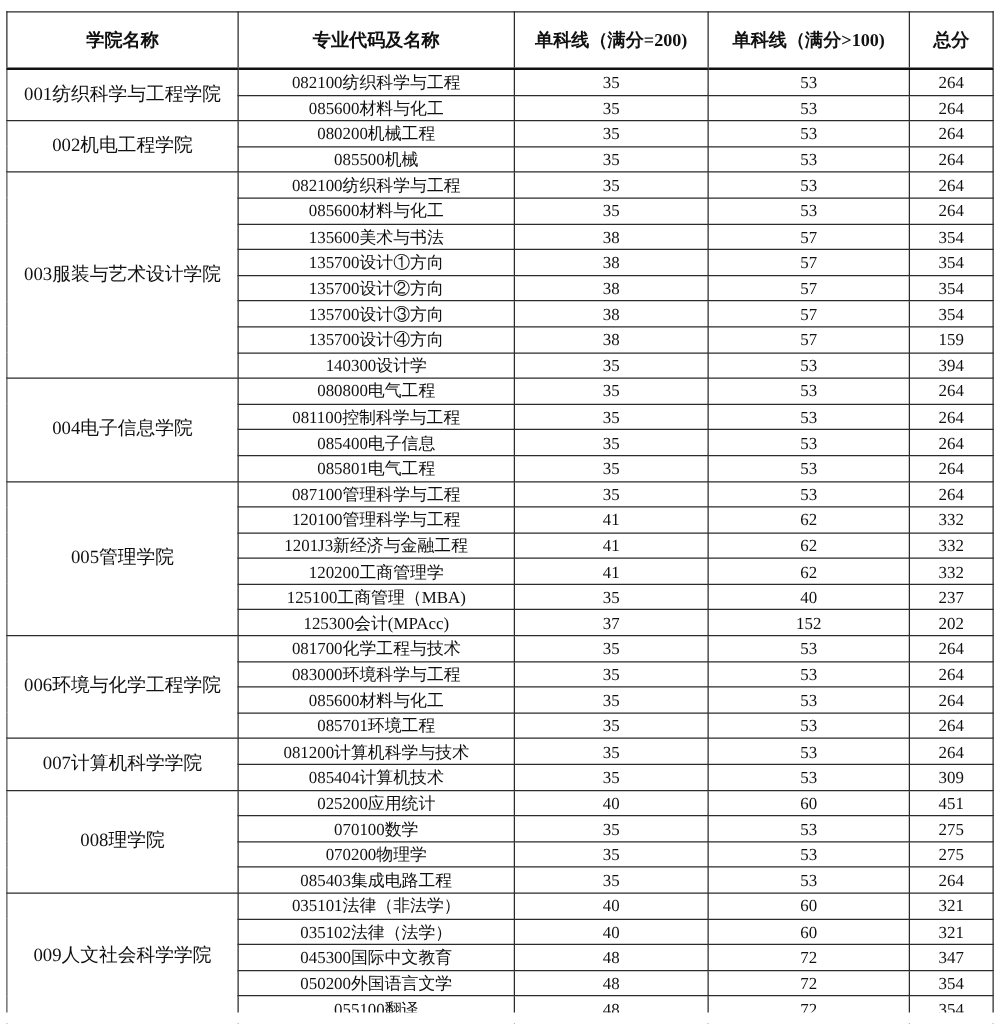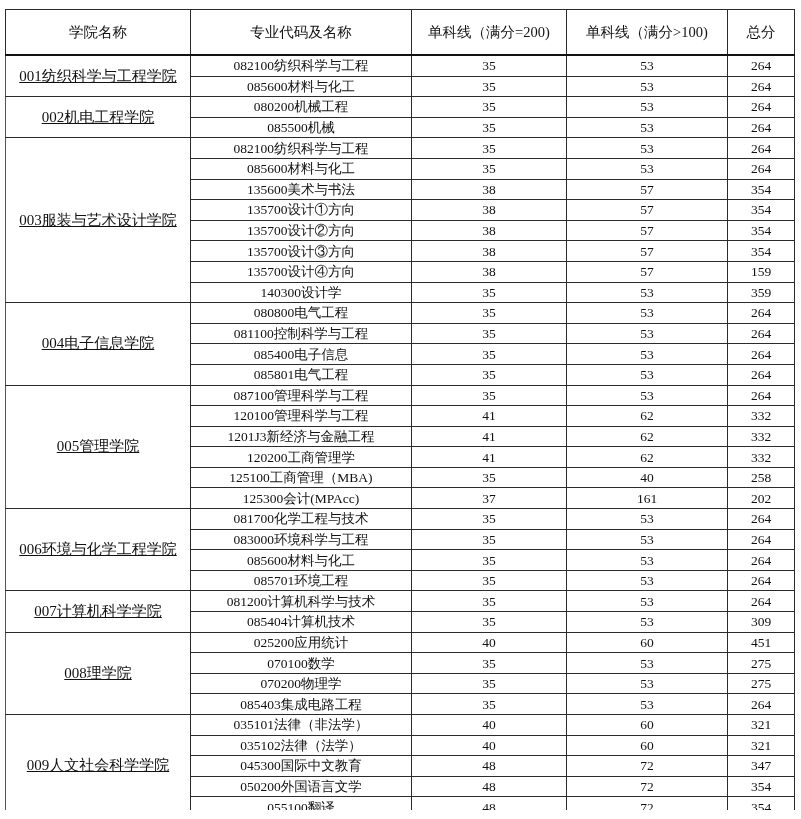--- a/index.html
+++ b/index.html
@@ -35,32 +35,31 @@
       border: 1px solid #2b2b2b;
       text-align: center;
       vertical-align: middle;
       padding: 0;
       white-space: nowrap;
       overflow: hidden;
     }
     th {
       height: 44px;
       font-size: 14.5px;
-      font-weight: normal;
+      font-weight: bold;
       border-bottom: 2px solid #111;
     }
     td {
       height: 19.6px;
       font-size: 13.5px;
       line-height: 19px;
     }
     td.college {
       font-size: 15px;
       border-left: 1px solid #555;
-      text-decoration: underline;
     }
     tr.group-start td {
       border-top: 1.5px solid #222;
     }
     tr.cut td {
       height: 10px;
       border-bottom: none;
     }
     .bottom-fade {
       position: absolute;
@@ -159,21 +158,21 @@
         <tr>
           <td>135700设计④方向</td>
           <td>38</td>
           <td>57</td>
           <td>159</td>
         </tr>
         <tr>
           <td>140300设计学</td>
           <td>35</td>
           <td>53</td>
-          <td>359</td>
+          <td>394</td>
         </tr>
         <tr class="group-start">
           <td class="college" rowspan="4">004电子信息学院</td>
           <td>080800电气工程</td>
           <td>35</td>
           <td>53</td>
           <td>264</td>
         </tr>
         <tr>
           <td>081100控制科学与工程</td>
@@ -215,26 +214,26 @@
         <tr>
           <td>120200工商管理学</td>
           <td>41</td>
           <td>62</td>
           <td>332</td>
         </tr>
         <tr>
           <td>125100工商管理（MBA)</td>
           <td>35</td>
           <td>40</td>
-          <td>258</td>
+          <td>237</td>
         </tr>
         <tr>
           <td>125300会计(MPAcc)</td>
           <td>37</td>
-          <td>161</td>
+          <td>152</td>
           <td>202</td>
         </tr>
         <tr class="group-start">
           <td class="college" rowspan="4">006环境与化学工程学院</td>
           <td>081700化学工程与技术</td>
           <td>35</td>
           <td>53</td>
           <td>264</td>
         </tr>
         <tr>

